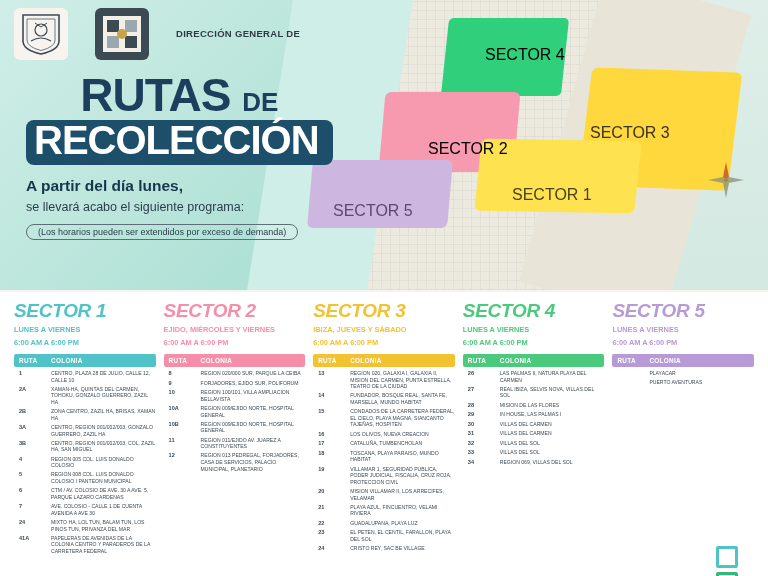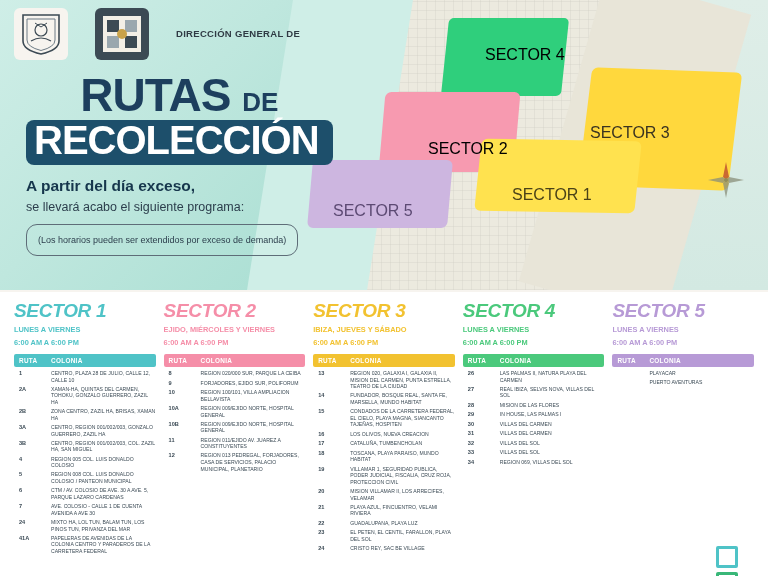--- a/index.html
+++ b/index.html
@@ -58,21 +58,21 @@
   .recol-pill{
     display:inline-block;margin-top:4px;background:#1d4f6b;color:#ffffff;
     font-size:40px;font-weight:bold;letter-spacing:-1px;padding:0 14px 3px 8px;
     border-radius:8px;line-height:1.04;
   }
   .t-residuos{margin-top:5px;font-size:19px;font-weight:bold;font-style:italic;color:#1d4f6b;letter-spacing:-.2px;}
   .t-lunes{margin-top:12px;font-size:15.5px;font-weight:bold;color:#16364c;}
   .t-prog{margin-top:5px;font-size:12.5px;color:#2c3e4c;}
   .note{
     margin-top:10px;display:inline-block;border:1px solid #5e6d78;border-radius:11px;
-    padding:10px 11px;font-size:9px;color:#2c3e4c;
+    padding:2px 11px;font-size:9px;color:#2c3e4c;
   }
 
   
   .sec{position:absolute;}
   .s4{left:445px;top:18px;width:120px;height:78px;background:#2fcf7c;border-radius:5px;transform:skewX(-6deg);}
   .s3{left:585px;top:70px;width:150px;height:118px;background:#ffd83d;border-radius:6px;transform:skew(-7deg,2deg);}
   .s2{left:382px;top:92px;width:135px;height:80px;background:#f79ab0;border-radius:6px;transform:skewX(-5deg);}
   .s1{left:478px;top:140px;width:160px;height:72px;background:#ffe24f;border-radius:6px;transform:skew(-6deg,1deg);}
   .s5{left:310px;top:160px;width:140px;height:68px;background:#cdb6e0;border-radius:6px;transform:skewX(-5deg);}
   .s4l{left:485px;top:46px;}
@@ -168,21 +168,21 @@
         <div class="l1">DIRECCIÓN GENERAL DE</div>
       </div>
     </div>
 
     <div class="title-wrap">
       <div class="t-rutas">
         <span>RUTAS</span>
         <span class="de">DE</span>
       </div>
       <div class="recol-pill">RECOLECCIÓN</div>
-      <div class="t-lunes">A partir del día exceso,</div>
+      <div class="t-lunes">A partir del día lunes,</div>
       <div class="t-prog">se llevará acabo el siguiente programa:</div>
       <div class="note">(Los horarios pueden ser extendidos por exceso de demanda)</div>
     </div>
   </div>
 
   <div class="content">
     <div class="cols">
 
       <div class="col c1">
         <h2>SECTOR 1</h2>

